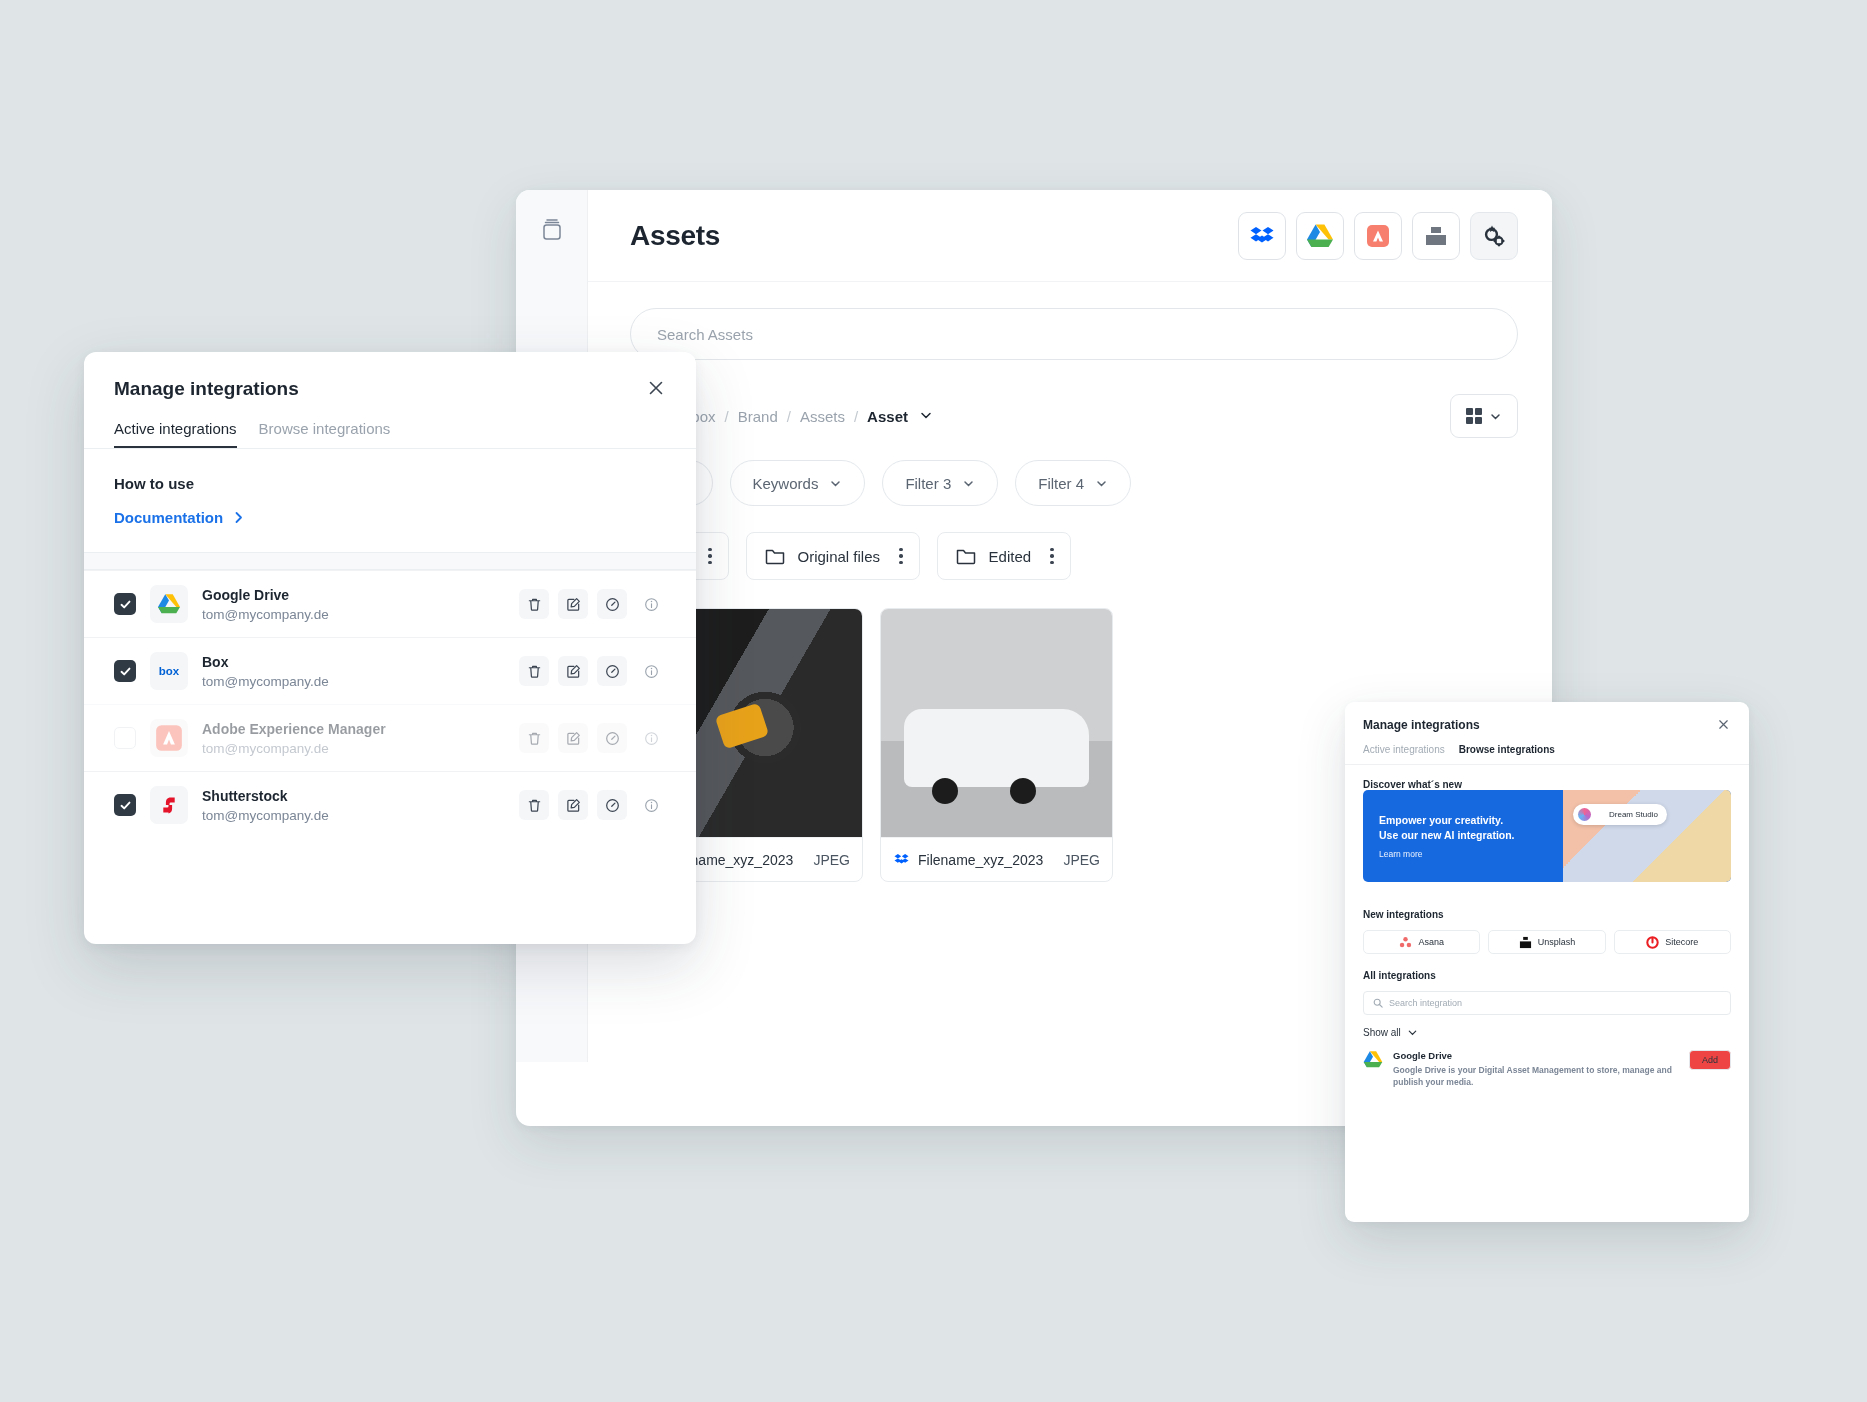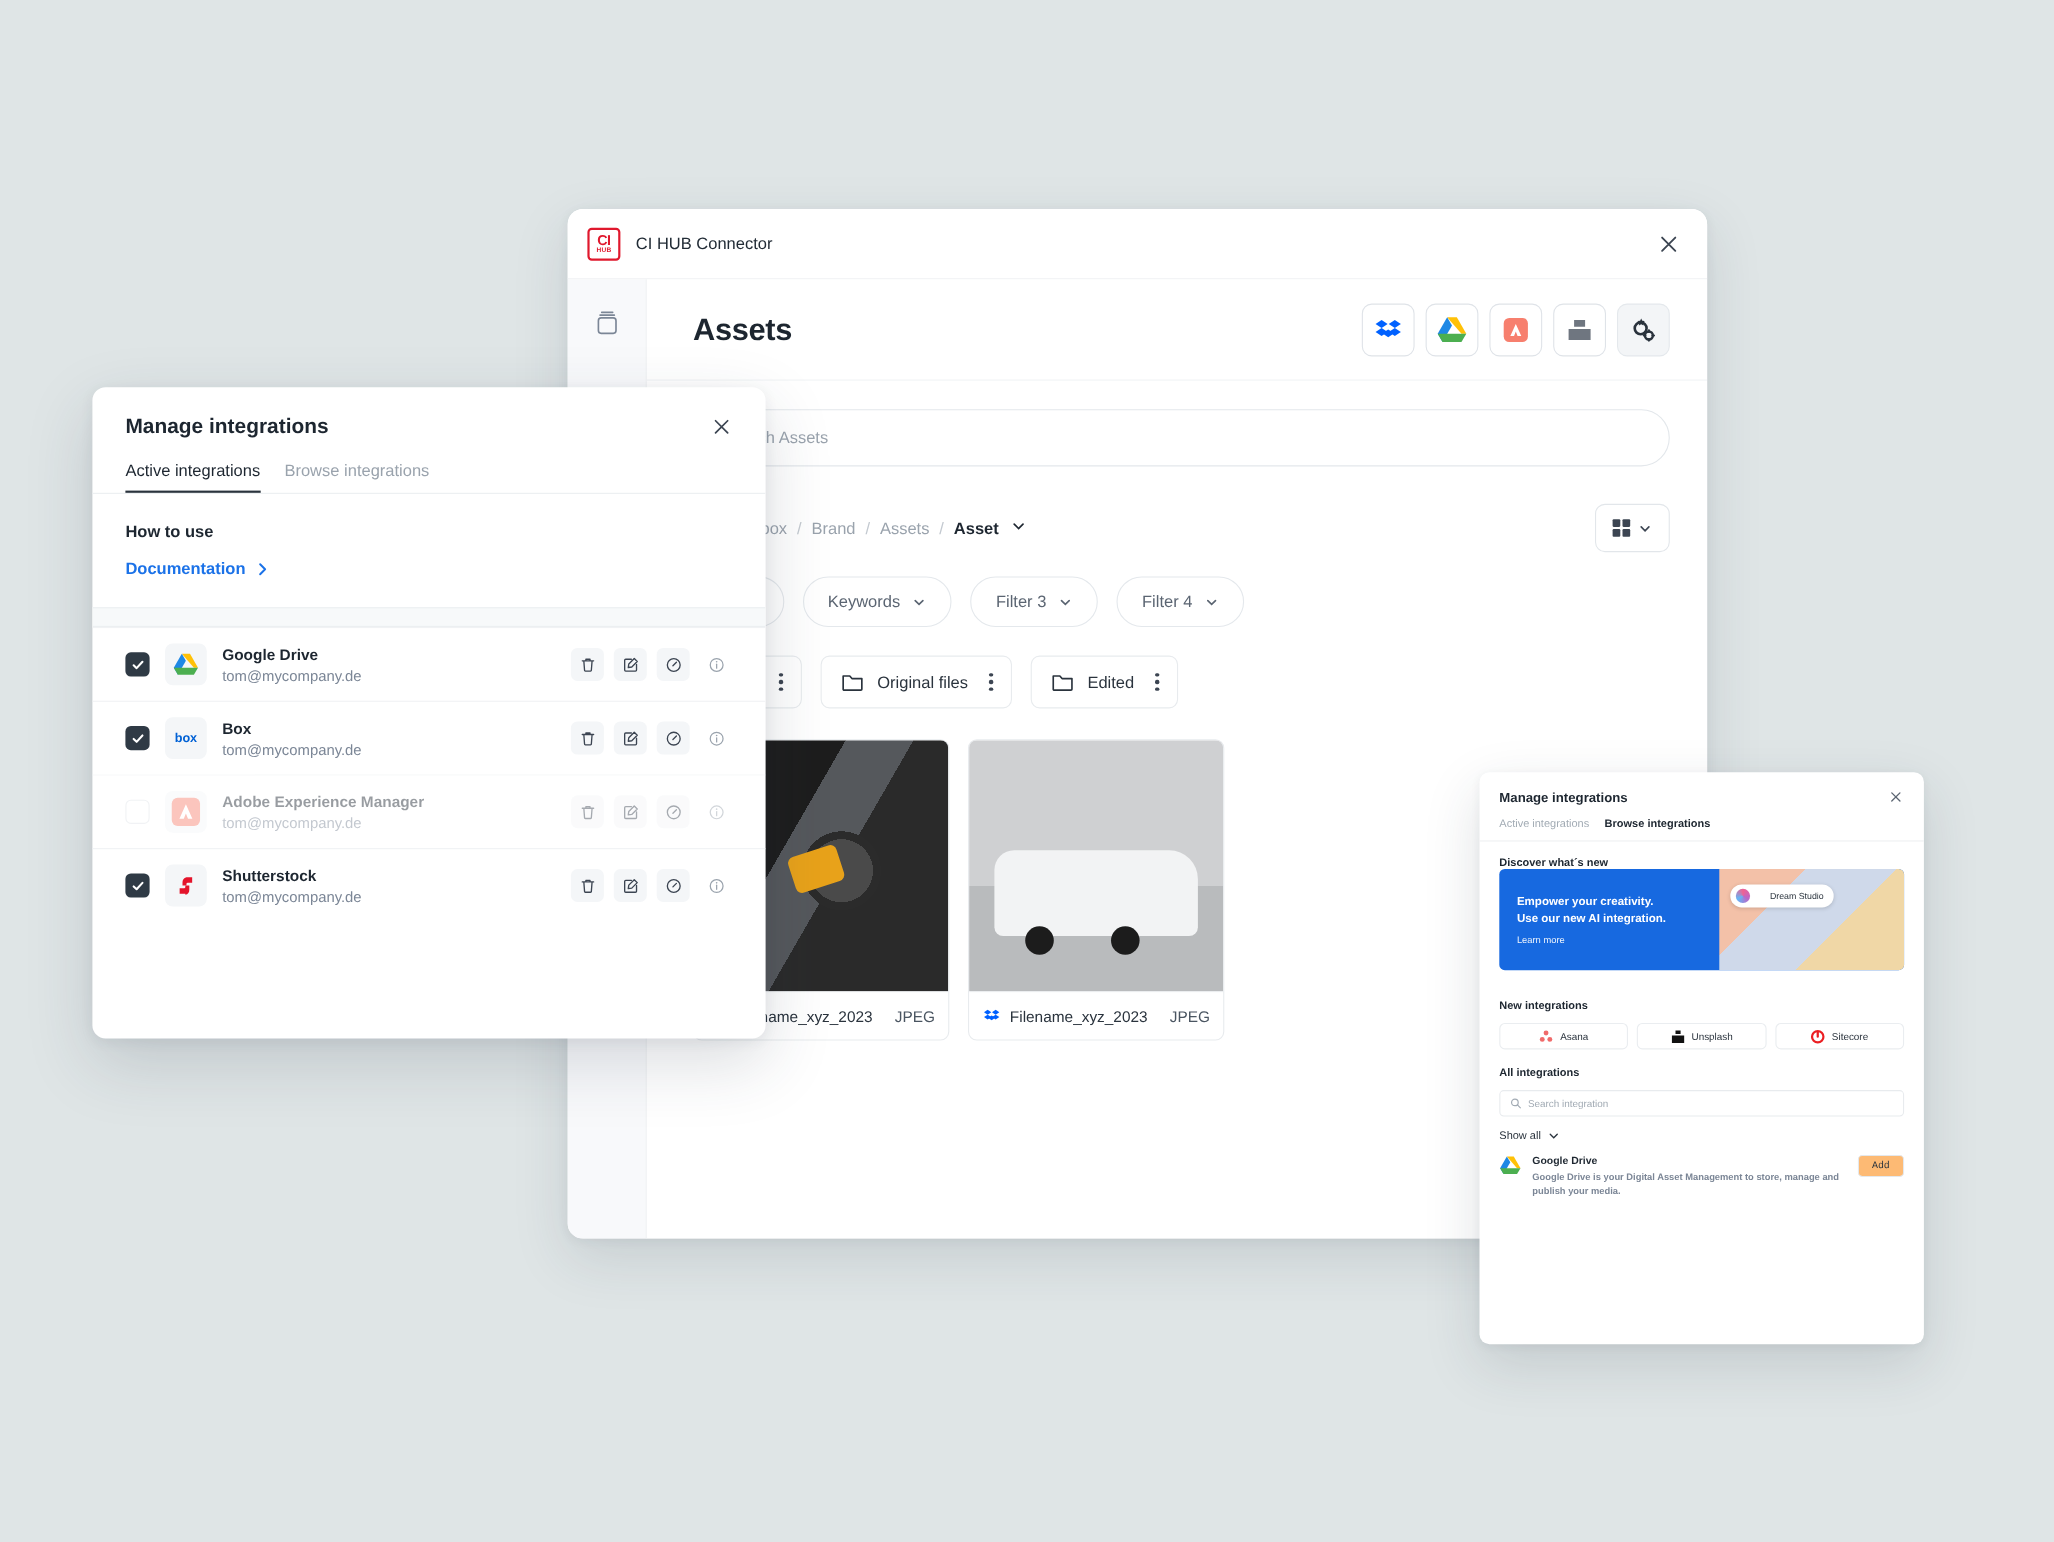--- a/index.html
+++ b/index.html
@@ -281,40 +281,28 @@
   }
   .all-row {
     display: flex; gap: 10px; padding: 12px 18px 0 18px;
   }
   .all-logo { width: 20px; height: 20px; flex: 0 0 20px; }
   .all-name { font-size: 9.5px; font-weight: bold; color: #1d2630; }
   .all-desc { font-size: 8.5px; color: #7b8696; line-height: 1.45; margin-top: 3px; font-weight: bold; }
   .add-pill {
     margin-left: auto; align-self: flex-start;
     padding: 4px 12px; border: 1px solid #e4e8ec; border-radius: 4px;
-    font-size: 9px; color: #2a333d; background: #fdba74; cursor: pointer; font-family: Liberation Mono, monospace;
+    font-size: 9px; color: #2a333d; background: #ef4444; cursor: pointer;
   }
 </style>
 </head>
 <body>
 
 <div class="main-window">
 
-  <div class="mw-titlebar">
-    <div class="ci-logo">
-      <span class="l1">CI</span>
-      <span class="l2">HUB</span>
-    </div>
-    <div class="mw-title">CI HUB Connector</div>
-    <div class="mw-close">
-      <svg width="22" height="22" viewBox="0 0 22 22">
-          <path d="M5 5 L17 17 M17 5 L5 17" stroke="currentColor" stroke-width="1.7" fill="none" stroke-linecap="round"></path>
-        </svg>
-    </div>
-  </div>
 
   <div class="mw-body">
     <div class="mw-rail">
       <div class="rail-icon">
         <svg width="30" height="34" viewBox="0 0 30 34" fill="none" stroke="currentColor" stroke-width="1.5">
           <rect x="7" y="13" width="16" height="14" rx="2.5"></rect>
           <path d="M8.5 10.5h13M10 8h10" stroke-linecap="round"></path>
         </svg>
       </div>
     </div>

